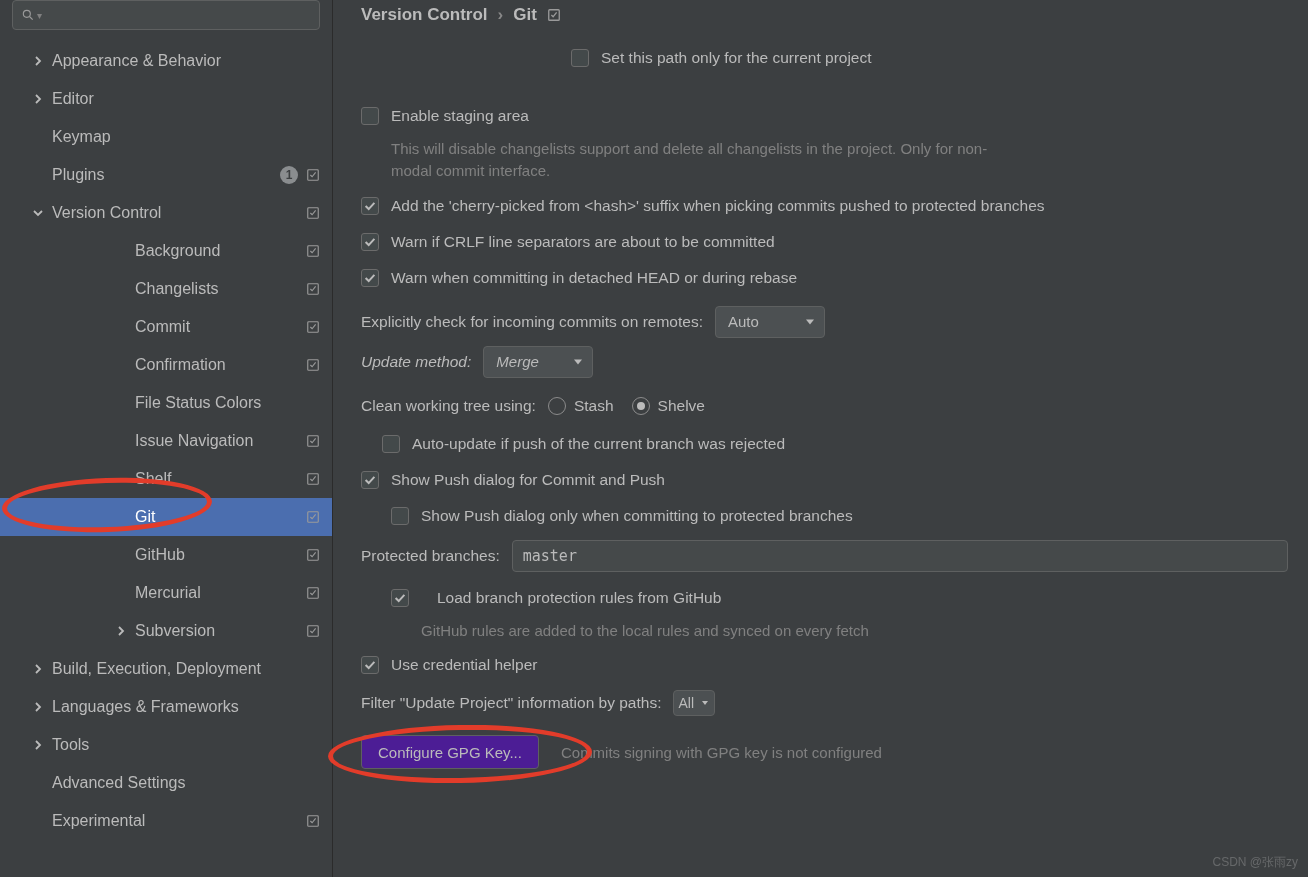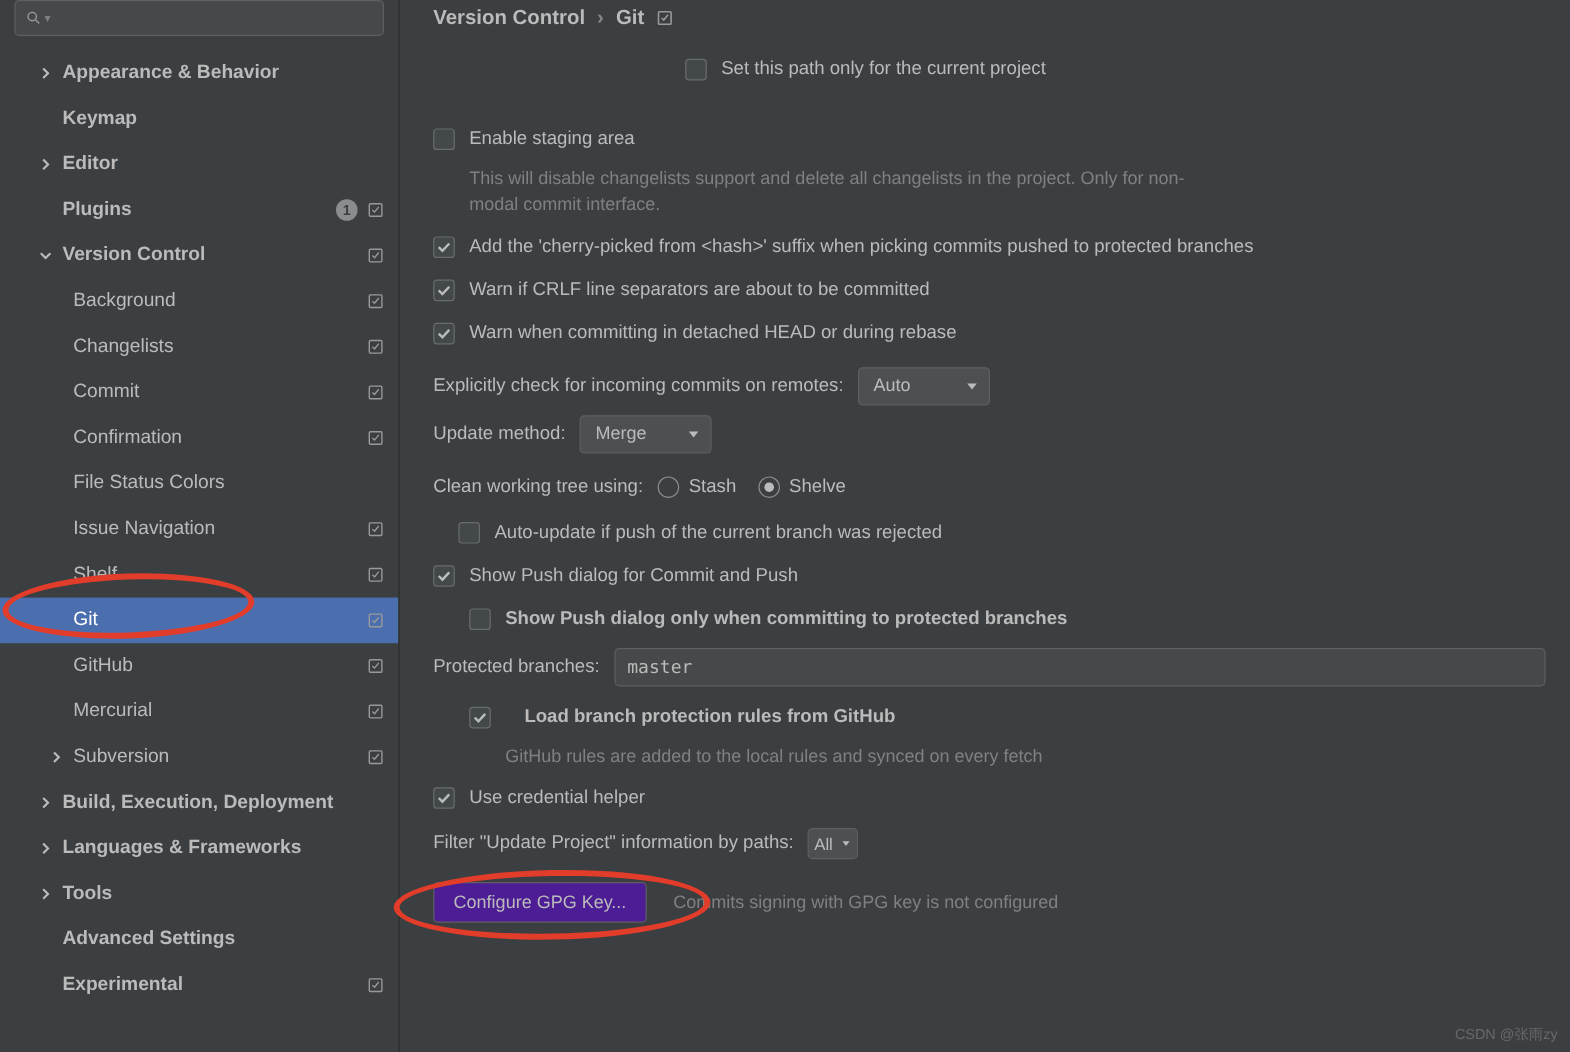--- a/index.html
+++ b/index.html
@@ -5,35 +5,35 @@
   * { box-sizing: border-box; margin: 0; padding: 0; font-family: "Segoe UI", Arial, sans-serif; }
   body { background: #3c3f41; color: #bbbbbb; width: 1308px; height: 877px; overflow: hidden; display: flex; font-size: 15px; }
   .sidebar { width: 333px; background: #3c3f41; border-right: 1px solid #2b2b2b; display: flex; flex-direction: column; }
   .search-wrap { padding: 0 12px 6px 12px; }
   .search-box { position: relative; background: #45494a; border: 1px solid #5e6060; border-radius: 4px; height: 30px; display: flex; align-items: center; padding: 0 8px; color: #808080; }
   .search-box svg { width: 14px; height: 14px; }
   .tree { flex: 1; overflow: auto; padding-top: 6px; }
   .tree-item { display: flex; align-items: center; height: 38px; padding: 0 12px 0 0; cursor: pointer; color: #bbbbbb; white-space: nowrap; }
   .tree-item .arrow { width: 28px; display: flex; justify-content: center; align-items: center; color: #bbbbbb; }
   .tree-item .label { flex: 1; font-size: 16px; }
-  .tree-item.bold .label { font-weight: 700; }
+  .tree-item.bold .label { font-weight: 400; }
   .tree-item.selected { background: #4b6eaf; color: #ffffff; }
   .tree-item .trailing { display: flex; align-items: center; gap: 8px; }
   .badge { background: #8a8d8f; color: #3c3f41; border-radius: 9px; min-width: 18px; height: 18px; display: flex; align-items: center; justify-content: center; font-size: 12px; font-weight: 600; padding: 0 5px; }
   .reset-icon { width: 14px; height: 14px; display: inline-flex; align-items: center; justify-content: center; }
   .reset-icon svg { width: 14px; height: 14px; }
   .indent-0 { padding-left: 24px; }
-  .indent-2 { padding-left: 33px; }
+  .indent-2 { padding-left: 107px; }
   .arrow svg { width: 12px; height: 12px; }
 
   .main { flex: 1; padding: 0 20px 0 28px; overflow: auto; position: relative; }
   .breadcrumb { display: flex; align-items: center; gap: 10px; color: #bbbbbb; font-size: 17px; font-weight: 600; height: 30px; margin-bottom: 14px; }
   .breadcrumb .sep { color: #888; }
   .row { display: flex; align-items: center; margin: 8px 0; min-height: 28px; }
-  .row.indent { padding-left: 30px; font-weight: bold; }
+  .row.indent { padding-left: 30px; }
   .desc { color: #808080; font-size: 15px; margin: 2px 0 10px 30px; max-width: 620px; line-height: 1.45; }
   .cb { width: 18px; height: 18px; border: 1px solid #6b6b6b; border-radius: 3px; margin-right: 12px; display: inline-flex; align-items: center; justify-content: center; flex-shrink: 0; background: #43494a; cursor: pointer; }
   .cb.checked { background: #43494a; border-color: #6b6b6b; }
   .cb.checked svg { width: 14px; height: 14px; }
   .cb-label { color: #bbbbbb; font-size: 15.5px; }
   .lbl { color: #bbbbbb; font-size: 15.5px; margin-right: 12px; }
   .select { background: #4c5052; border: 1px solid #5e6060; border-radius: 4px; height: 32px; display: inline-flex; align-items: center; padding: 0 28px 0 12px; color: #bbbbbb; position: relative; min-width: 80px; cursor: pointer; }
   .select.small { height: 26px; padding: 0 20px 0 4px; min-width: 40px; font-size: 14px; }
   .select::after { content: ""; position: absolute; right: 10px; top: 50%; width: 0; height: 0; border-left: 4px solid transparent; border-right: 4px solid transparent; border-top: 5px solid #bbbbbb; transform: translateY(-50%); }
   .select.small::after { right: 6px; border-left-width: 3px; border-right-width: 3px; border-top-width: 4px; }
@@ -67,31 +67,31 @@
       <div class="tree-item indent-0 bold">
         <span class="arrow">
           <svg viewBox="0 0 12 12">
             <path d="M4 2 L8 6 L4 10" fill="none" stroke="#bbbbbb" stroke-width="1.8"></path>
           </svg>
         </span>
         <span class="label">Appearance &amp; Behavior</span>
         <span class="trailing"></span>
       </div>
       <div class="tree-item indent-0 bold">
+        <span class="arrow">
+          <svg viewBox="0 0 12 12">
+            <path d="M4 2 L8 6 L4 10" fill="none" stroke="#bbbbbb" stroke-width="1.8"></path>
+          </svg>
+        </span>
+        <span class="label">Editor</span>
+        <span class="trailing"></span>
+      </div>
+      <div class="tree-item indent-0 bold">
         <span class="arrow"></span>
         <span class="label">Keymap</span>
-        <span class="trailing"></span>
-      </div>
-      <div class="tree-item indent-0 bold">
-        <span class="arrow">
-          <svg viewBox="0 0 12 12">
-            <path d="M4 2 L8 6 L4 10" fill="none" stroke="#bbbbbb" stroke-width="1.8"></path>
-          </svg>
-        </span>
-        <span class="label">Editor</span>
         <span class="trailing"></span>
       </div>
       <div class="tree-item indent-0 bold">
         <span class="arrow"></span>
         <span class="label">Plugins</span>
         <span class="trailing">
           <span class="badge">1</span>
           <span class="reset-icon">
             <svg viewBox="0 0 16 16" fill="none" stroke="#9a9a9a" stroke-width="1.3">
               <rect x="2" y="2" width="12" height="12" rx="1"></rect>
@@ -345,21 +345,21 @@
     <span class="cb-label">Warn when committing in detached HEAD or during rebase</span>
   </div>
 
   <div class="row" style="margin-top:14px;">
     <span class="lbl">Explicitly check for incoming commits on remotes:</span>
     <span class="select" style="min-width:110px;">
         <span>Auto</span>
       </span>
   </div>
 
-  <div class="row" style="">
+  <div class="row" style="font-style:italic;">
     <span class="lbl">Update method:</span>
     <span class="select" style="min-width:110px;">
         <span>Merge</span>
       </span>
   </div>
 
   <div class="row" style="margin-top:14px;">
     <span class="lbl">Clean working tree using:</span>
     <span class="radio"></span>
     <span class="radio-label">Stash</span>

